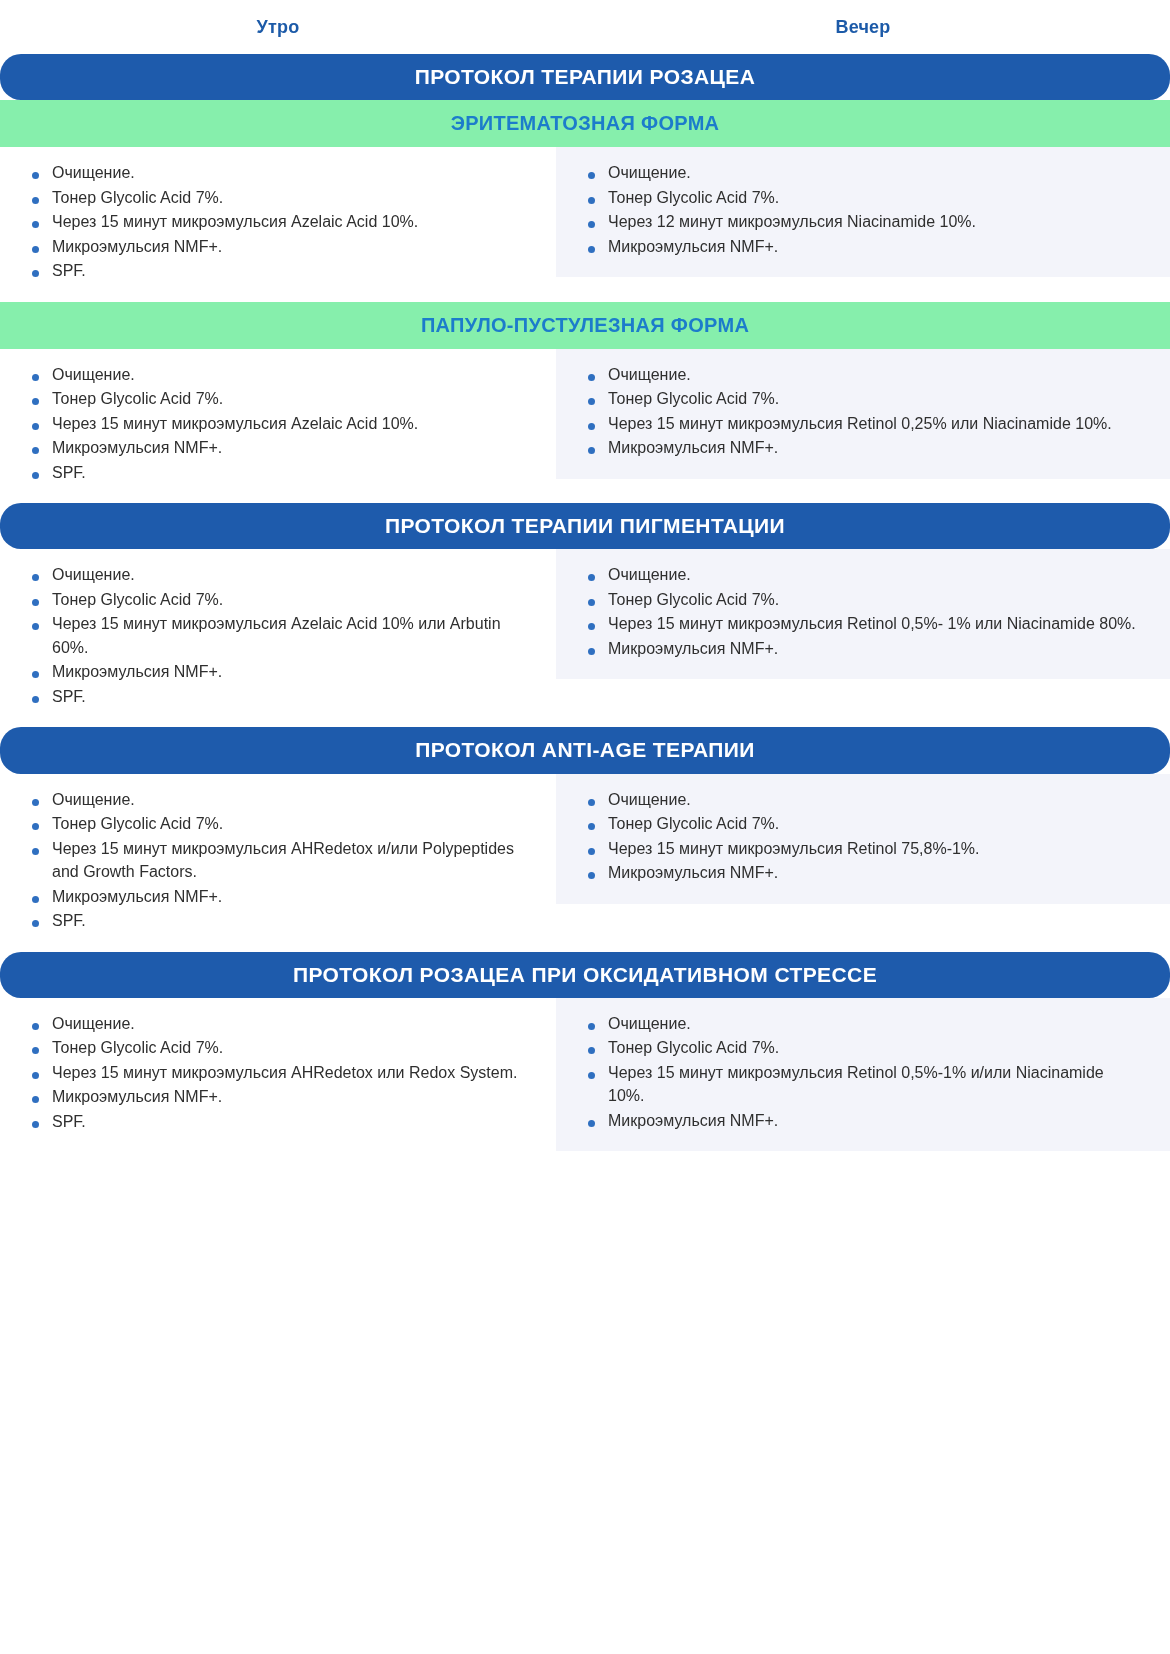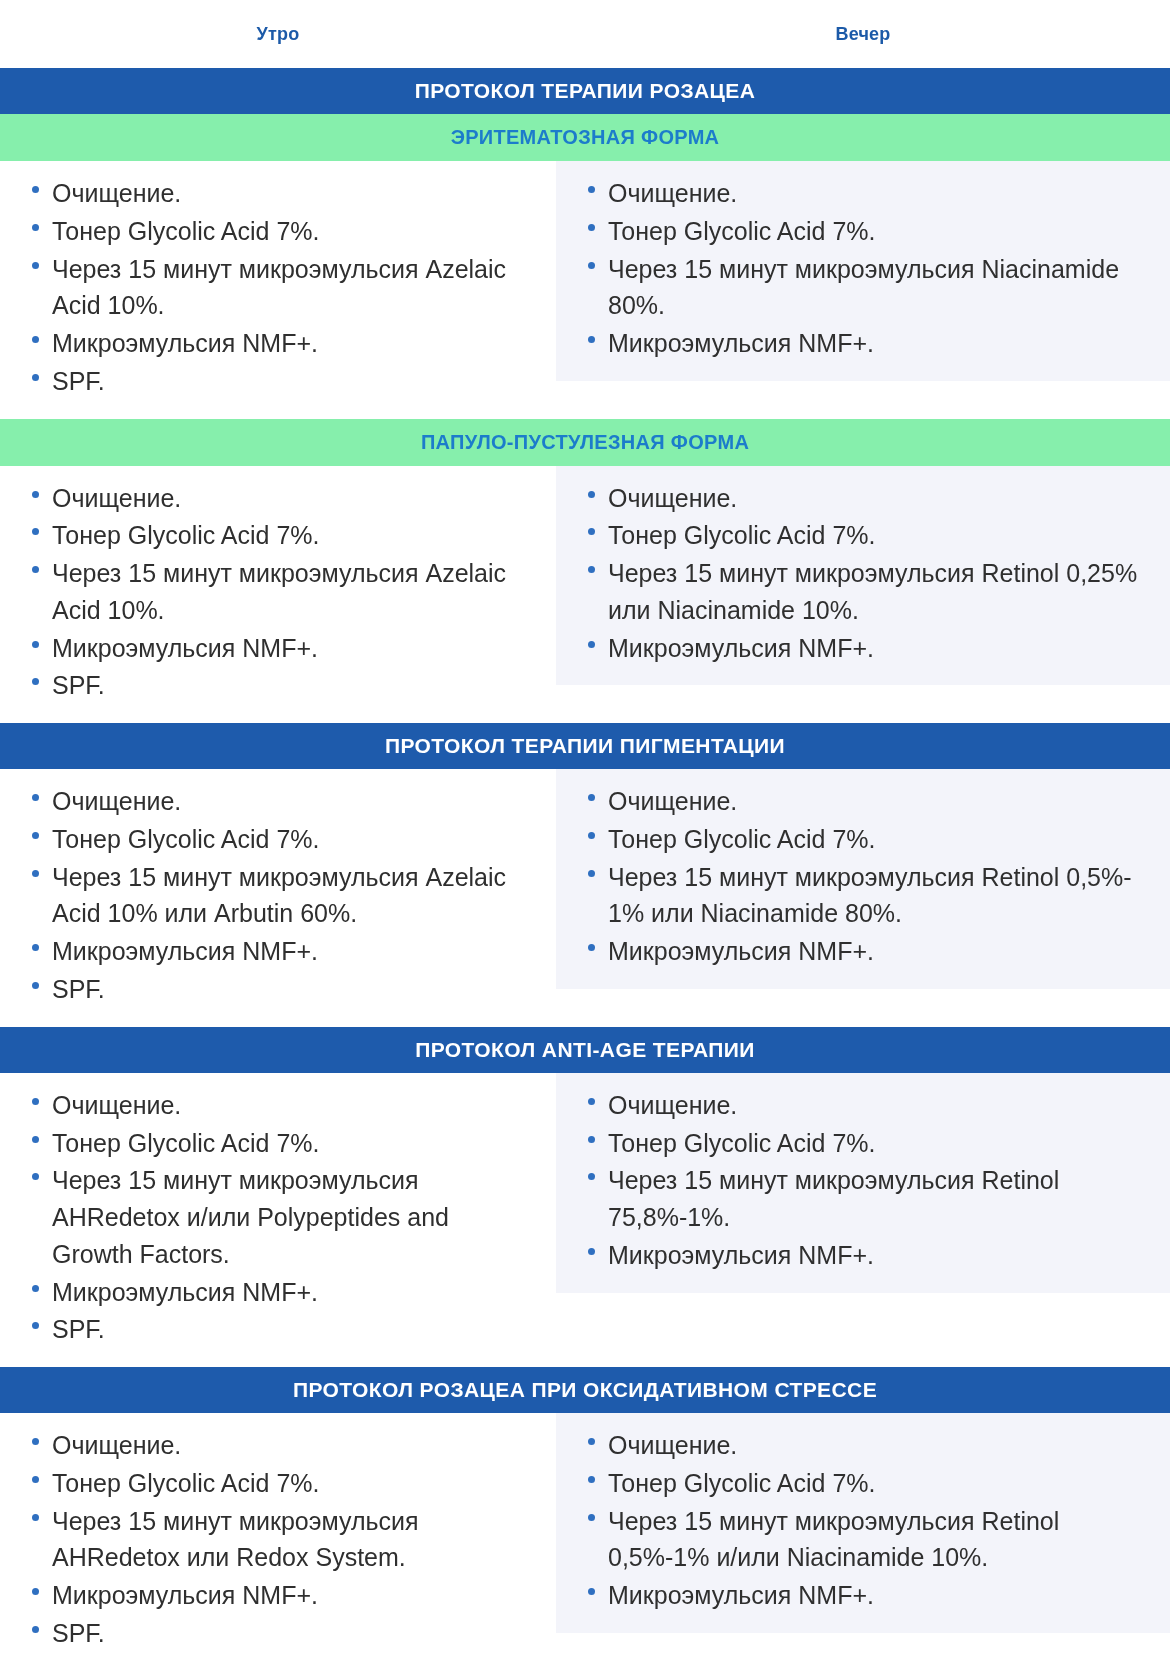--- a/index.html
+++ b/index.html
@@ -39,21 +39,21 @@
     background: #f3f4fa;
   }
   .content {
     position: relative;
     z-index: 2;
   }
 
   
   .head-row {
     display: flex;
-    height: 68px;
+    height: 54px;
     align-items: center;
   }
   .head-cell {
     flex: 0 0 556px;
     text-align: center;
     font-size: 18px;
     font-weight: bold;
     color: #1c5aa8;
     letter-spacing: 0.2px;
   }
@@ -64,20 +64,21 @@
   
   .band-blue {
     background: #1e5bac;
     color: #ffffff;
     text-align: center;
     font-size: 21px;
     font-weight: bold;
     letter-spacing: 0.4px;
     padding: 11px 10px 12px 10px;
     line-height: 1.1;
+    border-radius: 21px;
   }
   
   .band-light {
     background: #86efac;
     color: #1c7ccb;
     text-align: center;
     font-size: 20px;
     font-weight: bold;
     letter-spacing: 0.3px;
     padding: 12px 10px 13px 10px;
@@ -102,21 +103,21 @@
     background: #f3f4fa;
   }
   ul.list {
     list-style: none;
     margin: 0;
     padding: 0;
   }
   ul.list li {
     position: relative;
     padding-left: 26px;
-    font-size: 25px;
+    font-size: 16px;
     line-height: 1.47;
     color: #2f2f2f;
     margin: 0 0 1px 0;
   }
   ul.list li::before {
     content: "";
     position: absolute;
     left: 6px;
     top: 11px;
     width: 7px;
@@ -153,21 +154,21 @@
               <li>Тонер Glycolic Acid 7%.</li>
               <li>Через 15 минут микроэмульсия Azelaic Acid 10%.</li>
               <li>Микроэмульсия NMF+.</li>
               <li>SPF.</li>
             </ul>
           </div>
           <div class="cell right">
             <ul class="list">
               <li>Очищение.</li>
               <li>Тонер Glycolic Acid 7%.</li>
-              <li>Через 15 минут микроэмульсия Niacinamide 80%.</li>
+              <li>Через 12 минут микроэмульсия Niacinamide 10%.</li>
               <li>Микроэмульсия NMF+.</li>
             </ul>
           </div>
         </div>
         <div class="band-light">ПАПУЛО-ПУСТУЛЕЗНАЯ ФОРМА</div>
         <div class="row">
           <div class="cell left">
             <ul class="list">
               <li>Очищение.</li>
               <li>Тонер Glycolic Acid 7%.</li>

